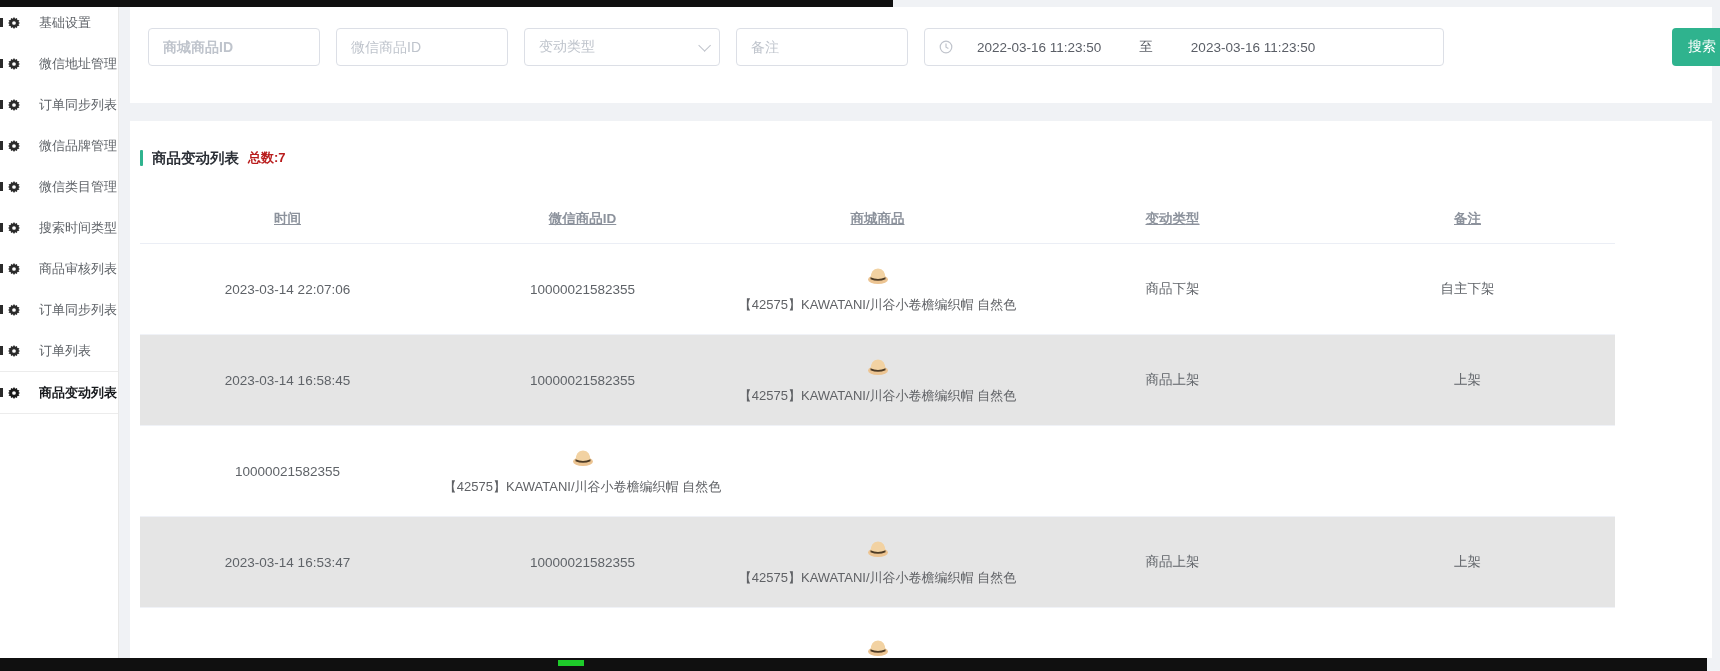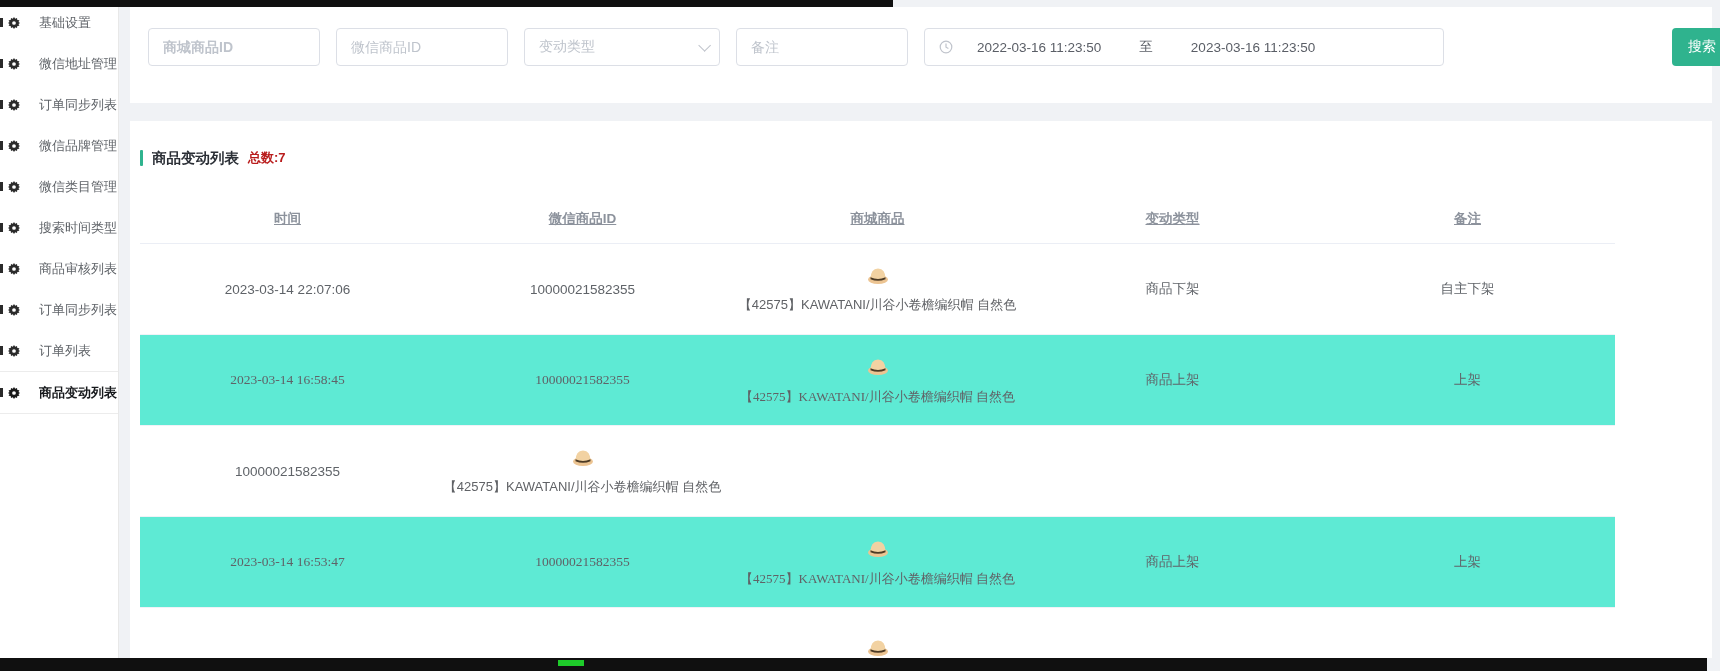--- a/index.html
+++ b/index.html
@@ -72,21 +72,21 @@
   .title-total{font-size:13px;font-weight:bold;color:#b91c1c;}
   .tbl{margin:24px 10px 0 10px;width:1475px;}
   .trow{display:flex;align-items:stretch;}
   .tcell{
     flex:0 0 20%;display:flex;align-items:center;justify-content:center;
     text-align:center;font-size:13.5px;color:#5f6368;
   }
   .thead{height:48px;border-bottom:1px solid #ebeef5;}
   .thead .tcell{font-weight:bold;color:#8c929c;font-size:13.5px;text-decoration:underline;}
   .drow{height:90px;border-bottom:1px solid #f0f2f7;}
-  .drow.striped{background:#5eead4;font-family:Liberation Serif, serif;}
+  .drow.striped{background:#e5e5e5;}
   .prod-cell{flex-direction:column;justify-content:center;gap:9px;}
   .prod-caption{font-size:13px;color:#606266;line-height:16px;}
   .hat{display:block;}
   .gear svg{display:block;}
 </style>
 </head>
 <body>
 
 <nav class="sidebar">
   <div class="side-item">

